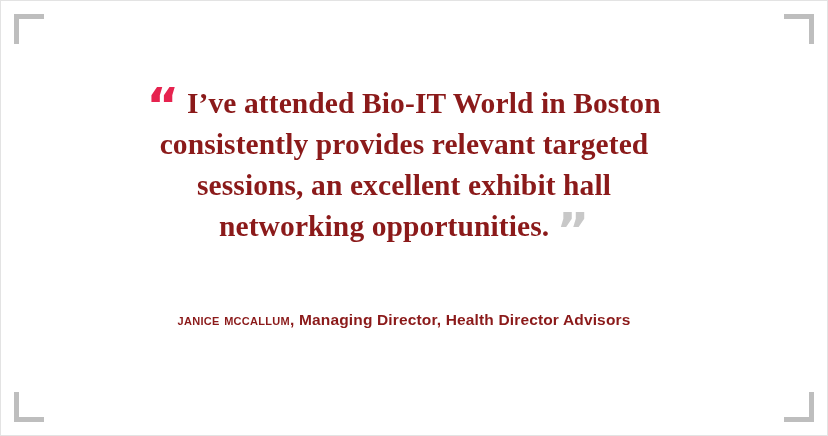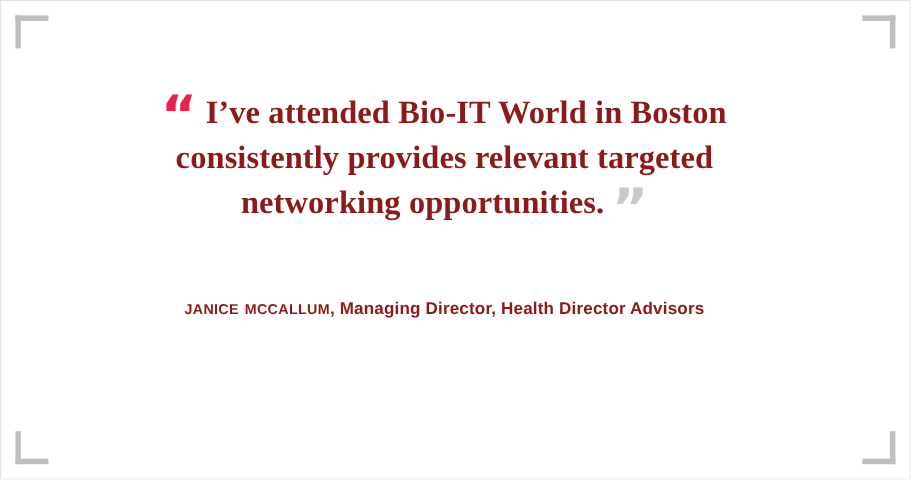--- a/index.html
+++ b/index.html
@@ -126,21 +126,21 @@
     font-family: "Liberation Sans", "DejaVu Sans", sans-serif;
     font-weight: bold;
     font-size: 15.5px;
     line-height: 20px;
     letter-spacing: 0.15px;
   }
 
   .attribution .person {
     font-variant: small-caps;
     text-transform: lowercase;
-    font-size: 18px;
+    font-size: 15px;
     letter-spacing: 0.3px;
   }
   .attribution .person::first-letter {
     text-transform: uppercase;
   }
 </style>
 </head>
 <body>
 
 <div class="card">
@@ -148,20 +148,21 @@
   <span class="corner tl"></span>
   <span class="corner tr"></span>
   <span class="corner bl"></span>
   <span class="corner br"></span>
 
   <div class="content">
 
     <blockquote class="quote-block">
       <span class="quote-line"><span class="qmark open">“</span><span>I’ve attended Bio-IT World in Boston</span></span>
       <span class="quote-line">consistently provides relevant targeted</span>
+      <span class="quote-line">sessions, an excellent exhibit hall</span>
       <span class="quote-line"><span>networking opportunities.</span><span class="qmark close">”</span></span>
     </blockquote>
 
     <div class="attribution">
       <span class="person">Janice McCallum</span><span>, Managing Director, Health Director Advisors</span>
     </div>
 
   </div>
 </div>
 

